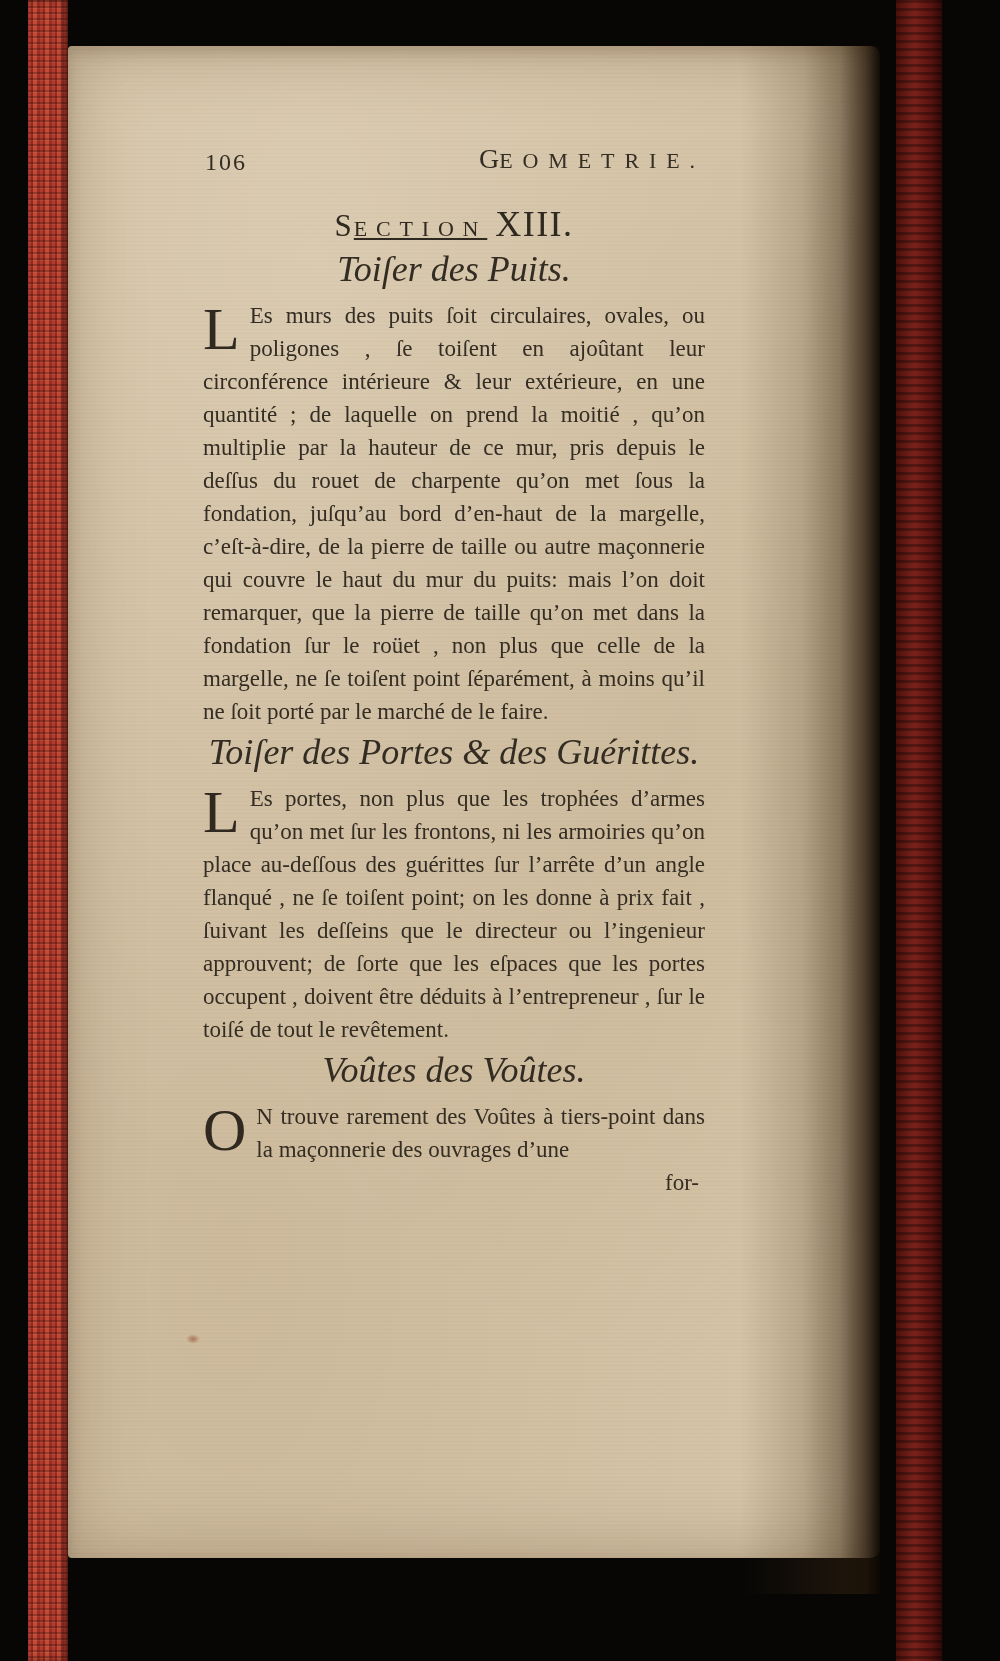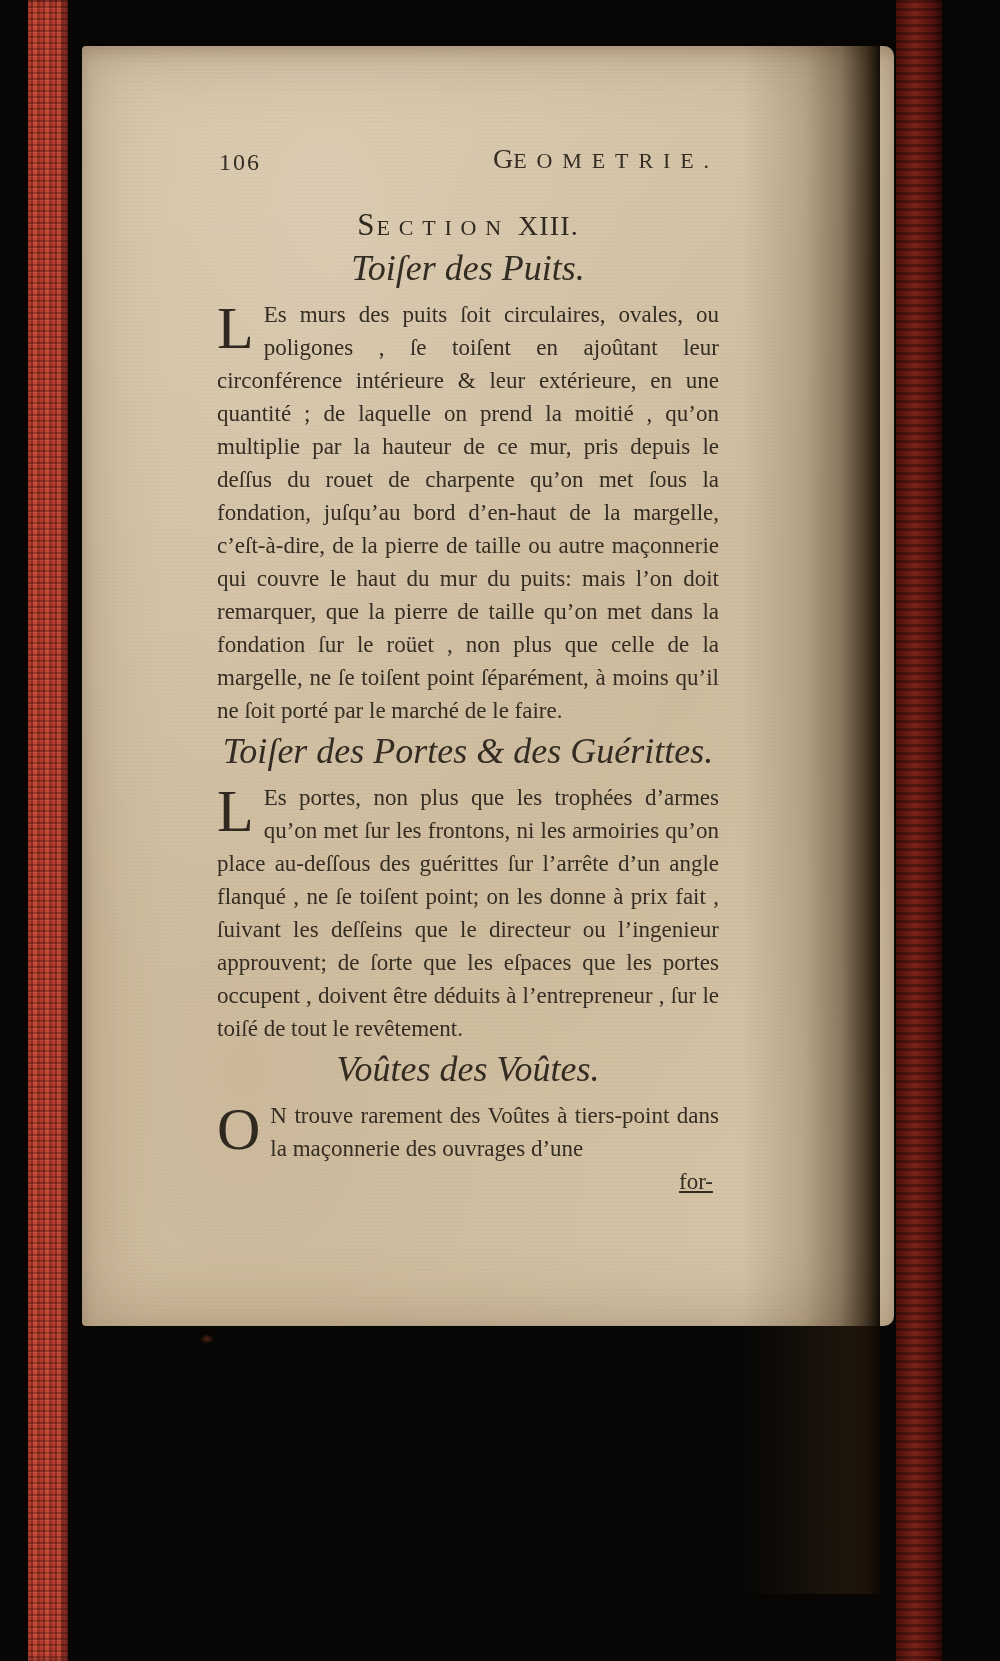--- a/index.html
+++ b/index.html
@@ -21,30 +21,29 @@
     background:
       repeating-linear-gradient(180deg, rgba(0,0,0,0.22) 0 2px, rgba(255,255,255,0.05) 2px 3px, transparent 3px 6px),
       repeating-linear-gradient(90deg, #b23a2c 0 3px, #8e2b20 3px 5px, #c24a36 5px 9px, #992f22 9px 12px);
     box-shadow: inset -4px 0 6px rgba(0,0,0,0.45);
   }
 
   
   .page {
     position: absolute;
     left: 68px; top: 46px;
-    width: 812px; height: 1280px;
+    width: 812px; height: 1512px;
     background-color: #d5c4a7;
     background-image:
       radial-gradient(ellipse at 30% 15%, rgba(255,255,255,0.12), transparent 55%),
       radial-gradient(ellipse at 20% 80%, rgba(130,95,55,0.10), transparent 60%),
       radial-gradient(ellipse at 75% 45%, rgba(120,90,50,0.08), transparent 55%),
       repeating-linear-gradient(0deg, rgba(110,85,55,0.045) 0 1px, transparent 1px 4px);
     border-radius: 4px 10px 10px 4px;
     box-shadow: inset 0 0 70px rgba(100,75,45,0.35), inset 0 6px 14px rgba(90,65,40,0.25);
-    margin-left: 14px;
   }
 
   
   .binding-shade {
     position: absolute;
     left: 740px; top: 46px;
     width: 140px; height: 1548px;
     background: linear-gradient(to right,
       rgba(70,50,25,0) 0%,
       rgba(70,50,25,0.20) 45%,
@@ -93,22 +92,22 @@
 
   .section-heading {
     clear: both;
     margin: 26px 0 0;
     text-align: center;
     font-weight: normal;
     font-size: 22px;
     color: #2f2920;
   }
   .h-lead { font-size: 31px; }
-  .h-spaced { letter-spacing: 0.40em; margin-left: 2px; }
-  .h-numeral { font-size: 28px; letter-spacing: 0.04em; margin-left: 8px; }
+  .h-spaced { letter-spacing: 0.40em; margin-left: 2px; text-decoration: underline; }
+  .h-numeral { font-size: 36px; letter-spacing: 0.04em; margin-left: 8px; }
 
   .section-subtitle {
     text-align: center;
     font-style: italic;
     font-size: 36px;
     margin-top: 8px;
     color: #332c22;
   }
 
   .body-para {
@@ -124,21 +123,20 @@
     color: #2f2920;
   }
   .italic { }
 
   .catchword {
     clear: none;
     text-align: right;
     font-size: 23px;
     margin-top: 0;
     padding-right: 6px;
-    text-decoration: underline;
   }
 </style>
 </head>
 <body>
 
 <div class="scene">
 
   <div class="left-page-edges"></div>
 
   <div class="page">

